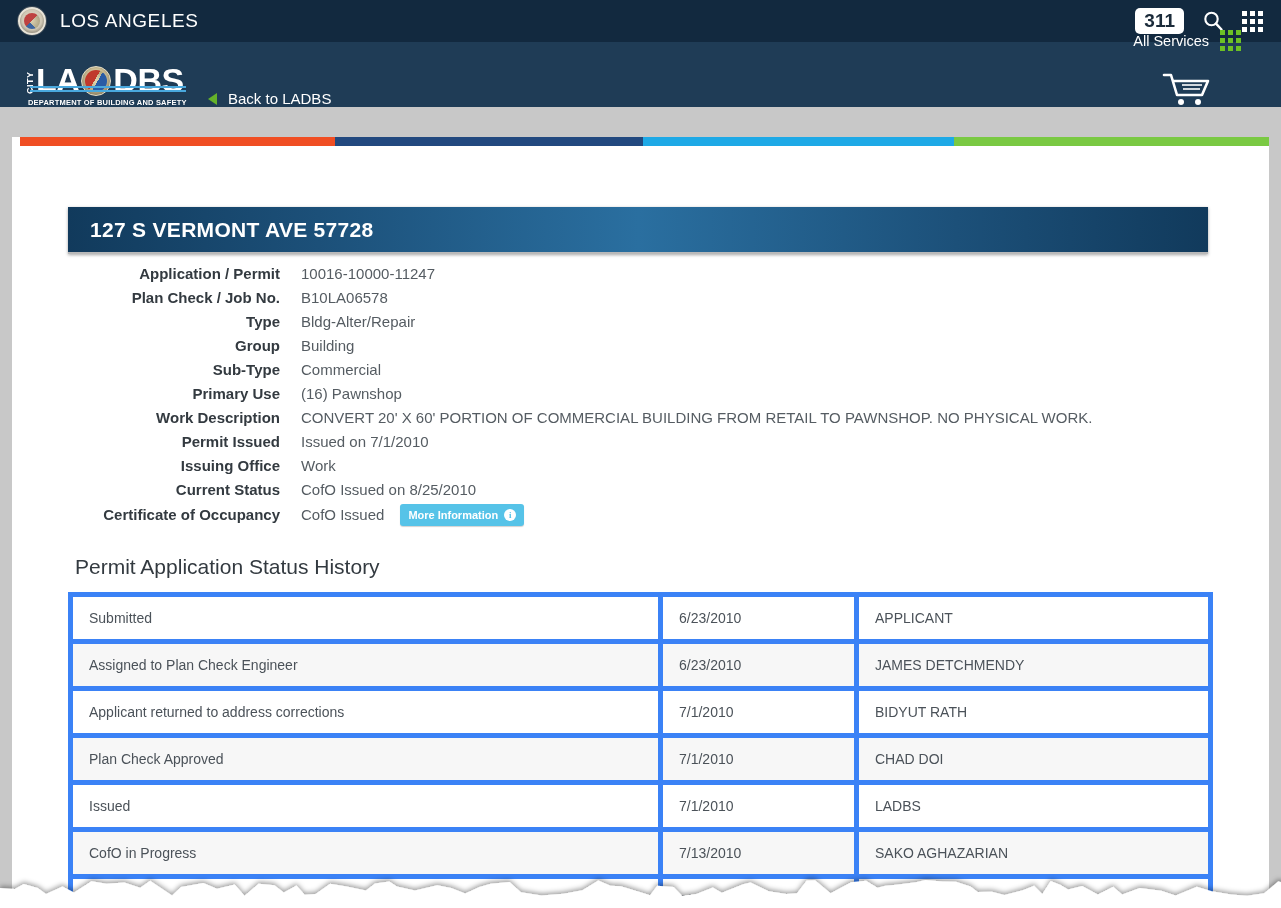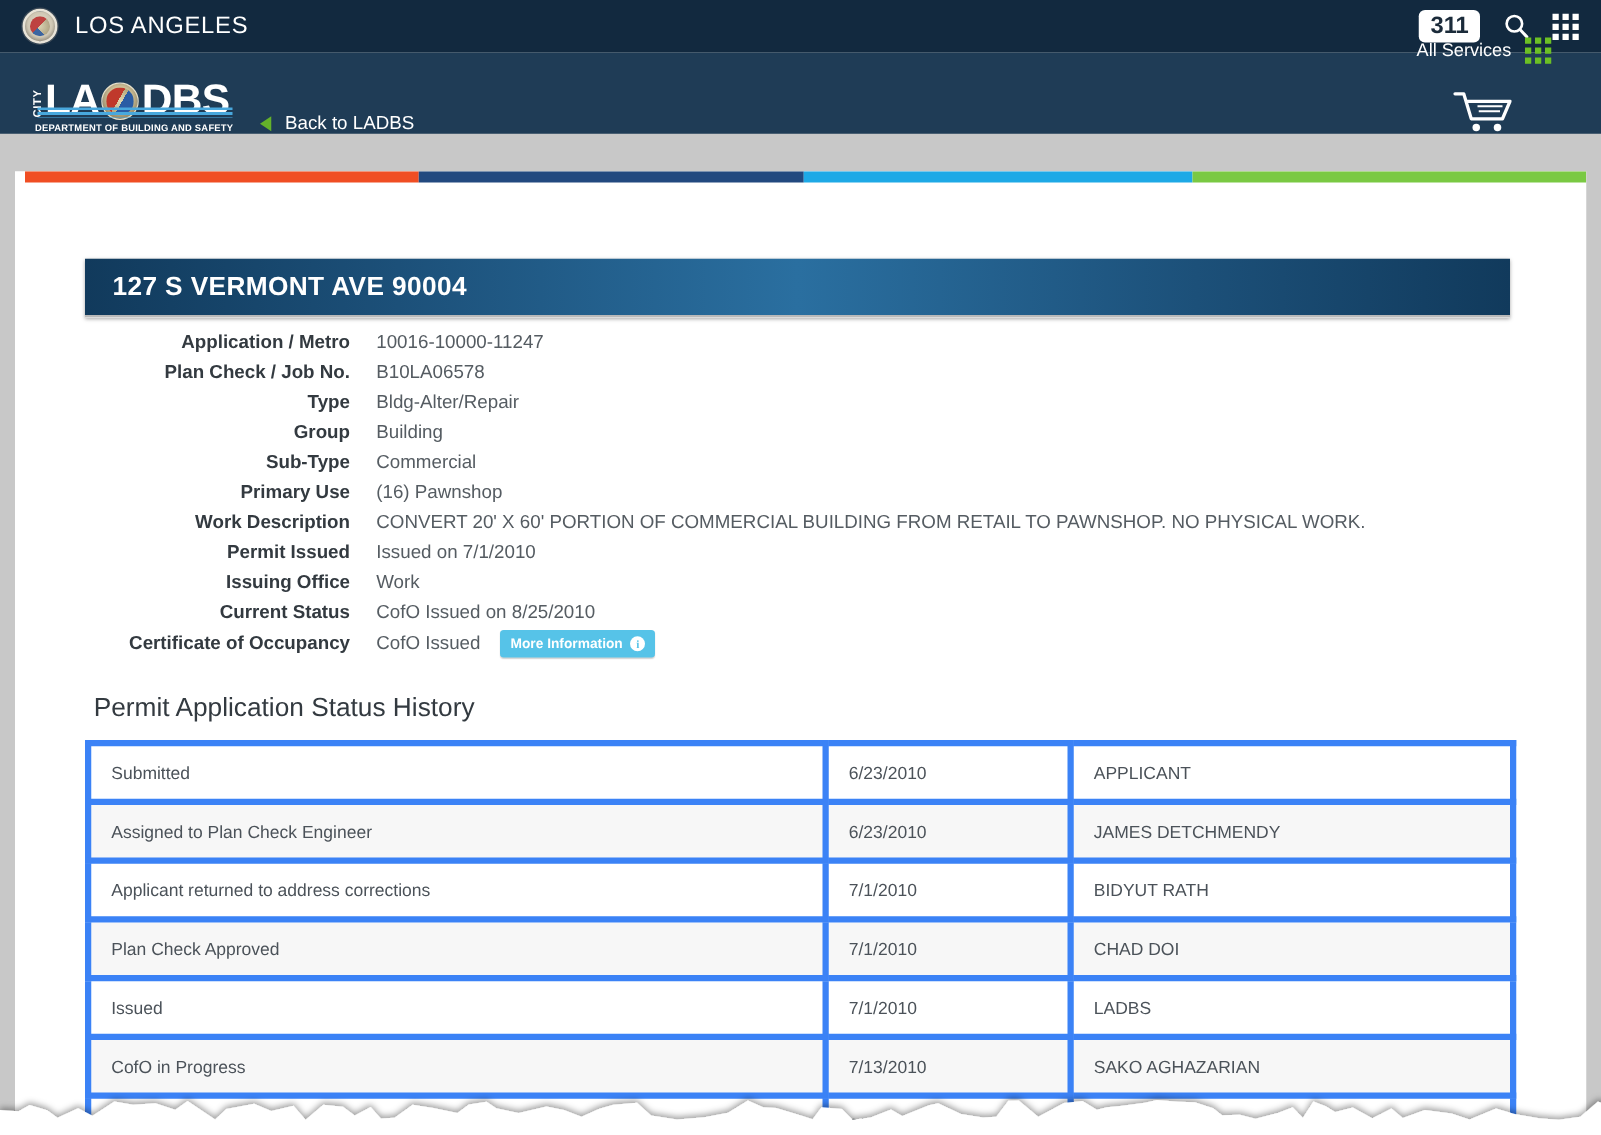--- a/index.html
+++ b/index.html
@@ -301,26 +301,26 @@
   <div class="panel">
 
     <div class="progress-strip" id="progress-strip">
         <div class="seg" style="width: 25.2%; background: rgb(240, 78, 35);"></div>
         <div class="seg" style="width: 24.7%; background: rgb(34, 73, 127);"></div>
         <div class="seg" style="width: 24.9%; background: rgb(30, 169, 230);"></div>
         <div class="seg" style="width: 25.2%; background: rgb(122, 201, 67);"></div>
       </div>
 
     <div class="page-head">
-      <h1>127 S VERMONT AVE 90004</h1>
+      <h1>127 S VERMONT AVE 57728</h1>
     </div>
 
     <div class="details" id="details-list">
         <div class="drow">
-          <div class="dlabel">Application / Metro</div>
+          <div class="dlabel">Application / Permit</div>
           <div class="dval">10016-10000-11247</div>
         </div>
         <div class="drow">
           <div class="dlabel">Plan Check / Job No.</div>
           <div class="dval">B10LA06578</div>
         </div>
         <div class="drow">
           <div class="dlabel">Type</div>
           <div class="dval">Bldg-Alter/Repair</div>
         </div>

